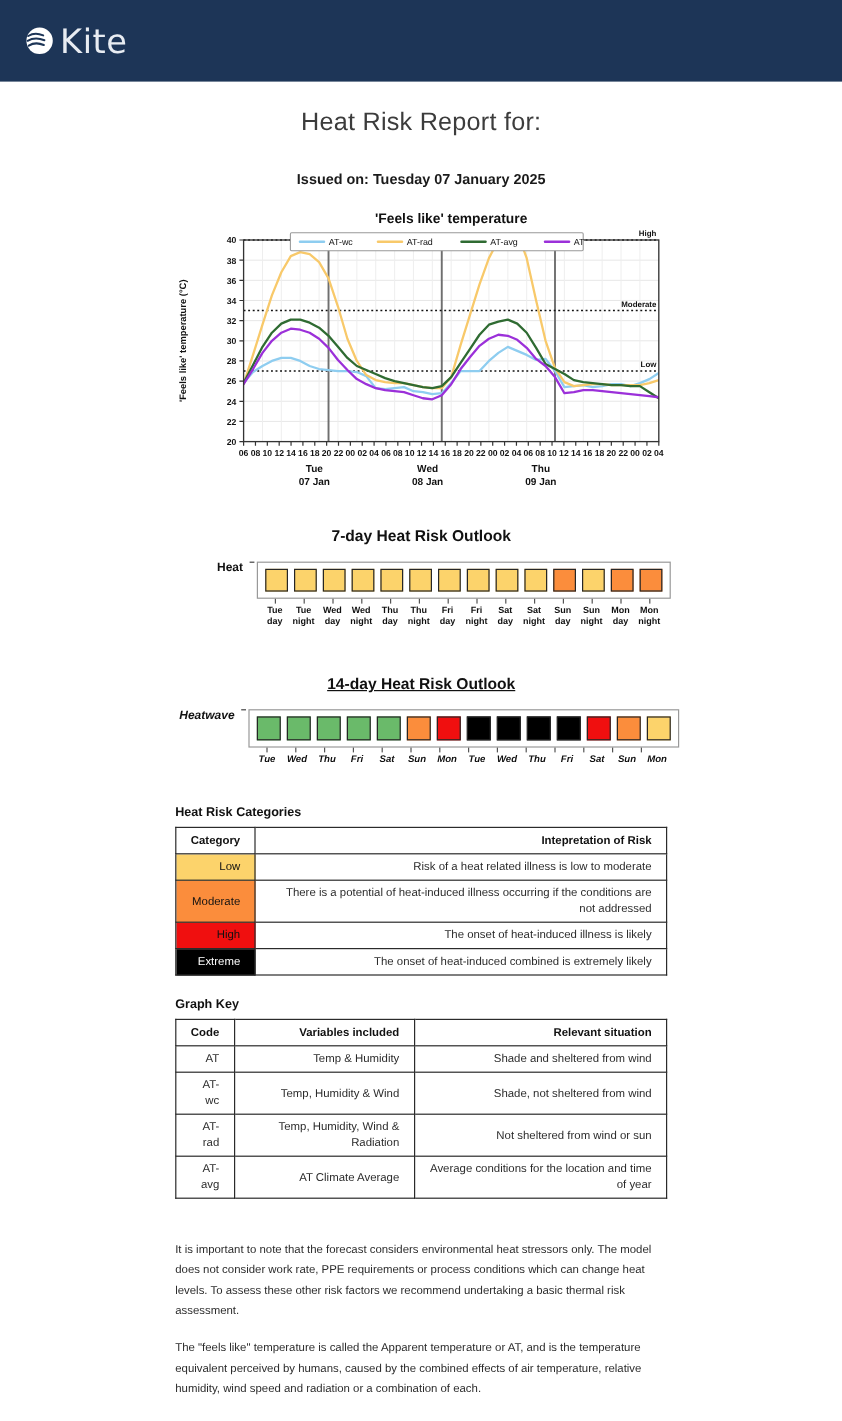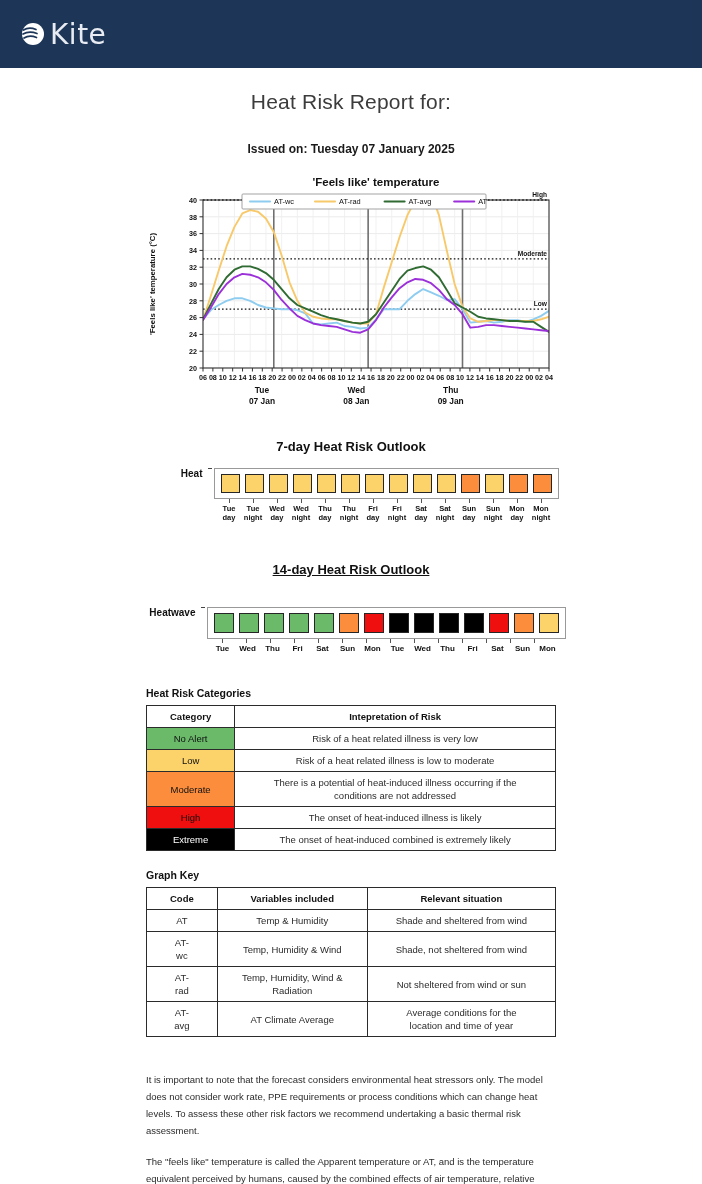--- a/index.html
+++ b/index.html
@@ -92,22 +92,22 @@
     font-size: 10.5px; font-weight: bold; color: #111; margin-bottom: 6px;
   }
   table.rt {
     border-collapse: collapse;
     width: 410px;
     font-size: 9.5px;
     color: #2b2b2b;
   }
   table.rt td, table.rt th {
     border: 1px solid #2b2b2b;
-    padding: 4px 23px;
-    text-align: center;
+    padding: 4px 12px;
+    text-align: right;
     vertical-align: middle;
     line-height: 13px;
     font-weight: normal;
   }
   table.rt th { font-weight: bold; color:#111; }
   td.cat {
     width: 54px; font-weight: bold; color:#111; white-space:nowrap;
   }
   td.cat.extreme { color: #ffffff; }
   table.gk td.code { width: 46px; }
@@ -401,21 +401,21 @@
             <div class="lbl">Sun<br>day</div>
             <div class="lbl">Sun<br>night</div>
             <div class="lbl">Mon<br>day</div>
             <div class="lbl">Mon<br>night</div>
           </div>
       </div>
     </div>
   </div>
 
   <div class="sec-title" style="margin-top:40px;text-decoration:underline;">14-day Heat Risk Outlook</div>
-  <div class="outlook" style="margin-top:30px;">
+  <div class="outlook" style="margin-top:14px;font-style:italic;">
     <div class="outlook-inner">
       <div class="strip-row">
         <div class="strip-label" style="width:64px;">Heatwave</div>
         <div class="strip-tick"></div>
         <div class="strip-box" id="o14-cells">
             <div class="cell wide" title="No Alert" style="background: rgb(106, 186, 106);"></div>
             <div class="cell wide" title="No Alert" style="background: rgb(106, 186, 106);"></div>
             <div class="cell wide" title="No Alert" style="background: rgb(106, 186, 106);"></div>
             <div class="cell wide" title="No Alert" style="background: rgb(106, 186, 106);"></div>
             <div class="cell wide" title="No Alert" style="background: rgb(106, 186, 106);"></div>
@@ -503,24 +503,20 @@
     <div class="block-head">Heat Risk Categories</div>
     <table class="rt" id="cat-table">
       <thead>
           <tr id="cat-head">
             <th class="cat">Category</th>
             <th>Intepretation of Risk</th>
           </tr>
         </thead>
       <tbody id="cat-body">
           <tr>
-            <td class="cat" style="background: rgb(106, 186, 106); color: rgb(17, 17, 17);">No Alert</td>
-            <td>Risk of a heat related illness is very low</td>
-          </tr>
-          <tr>
             <td class="cat" style="background: rgb(252, 211, 107); color: rgb(17, 17, 17);">Low</td>
             <td>Risk of a heat related illness is low to moderate</td>
           </tr>
           <tr>
             <td class="cat" style="background: rgb(251, 141, 60); color: rgb(17, 17, 17);">Moderate</td>
             <td>There is a potential of heat-induced illness occurring if the conditions are not addressed</td>
           </tr>
           <tr>
             <td class="cat" style="background: rgb(240, 15, 15); color: rgb(17, 17, 17);">High</td>
             <td>The onset of heat-induced illness is likely</td>

